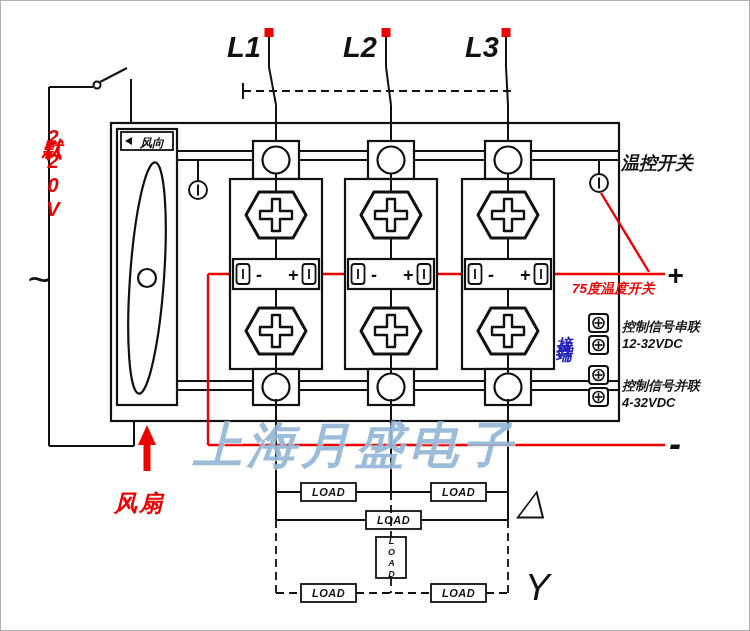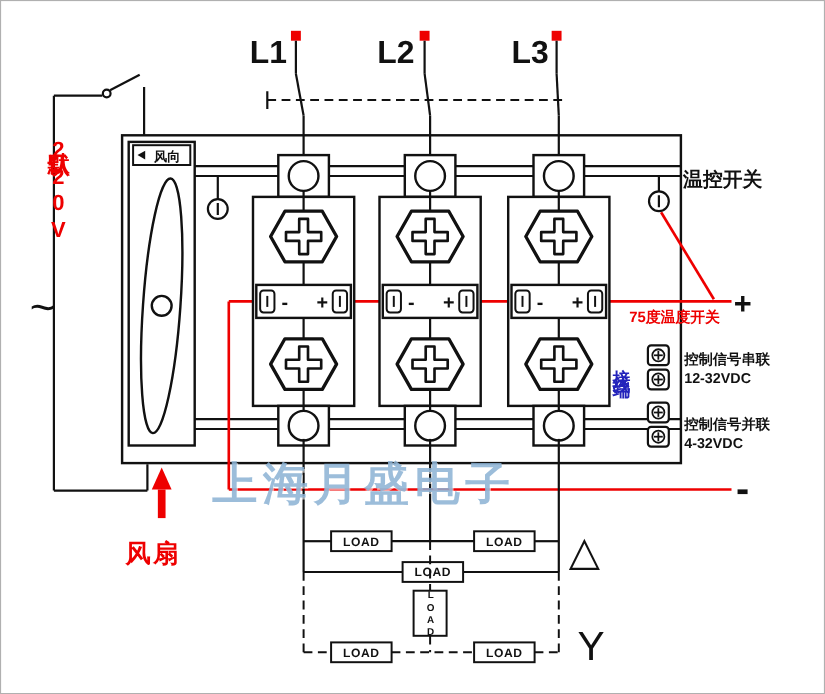--- a/index.html
+++ b/index.html
@@ -1,17 +1,17 @@
 <!DOCTYPE html>
 <html><head>
 <meta charset="utf-8">
 <style>
   html,body{margin:0;padding:0;background:#fff;}
   body{font-family:"Liberation Sans",sans-serif;}
-  .canvas{position:relative;width:750px;height:631px;background:#ffffff;border:1px solid #b0b0b0;box-sizing:border-box;overflow:hidden;}
+  .canvas{position:relative;width:750px;height:631px;background:#ffffff;border:1px solid #b0b0b0;box-sizing:border-box;overflow:hidden;font-style:italic;}
   svg{position:absolute;left:0;top:0;}
   svg text{font-family:"Liberation Sans",sans-serif;fill:#111;}
 
   .box{fill:#ffffff;stroke:#111;stroke-width:2.2;}
   .box-thin{fill:#ffffff;stroke:#111;stroke-width:1.8;}
   .wire{stroke:#111;stroke-width:2;fill:none;}
   .dash{stroke:#111;stroke-width:1.8;stroke-dasharray:8 5;fill:none;}
   .rwire{stroke:#ee0000;stroke-width:2.4;fill:none;}
   .rfill{fill:#ee0000;stroke:none;}
 
@@ -25,21 +25,21 @@
   .out-plus{font-size:28px;font-weight:700;}
   .out-minus{font-size:36px;font-weight:700;}
   .ac-sym{font-size:40px;font-weight:400;}
   .fan-red{fill:#ee0000;font-size:23px;font-weight:700;letter-spacing:2px;}
   .fx-txt{font-size:12px;font-weight:700;text-anchor:middle;}
 
   .vtext{position:absolute;writing-mode:vertical-rl;text-orientation:upright;line-height:1;}
   .v-voltage{left:42px;top:121px;color:#ee0000;font-size:20px;font-weight:700;letter-spacing:2px;}
   .v-block{left:555px;top:322px;color:#2323bb;font-size:16px;font-weight:700;letter-spacing:5px;}
   .v-load{left:375px;top:537px;width:30px;height:40px;font-size:9px;font-weight:600;letter-spacing:1px;color:#111;display:flex;align-items:center;justify-content:center;}
-  .watermark{position:absolute;left:192px;top:412px;font-size:41px;font-weight:700;letter-spacing:5px;color:rgba(139,177,212,0.85);text-shadow:1px 1px 0 rgba(255,255,255,0.55);white-space:nowrap;}
+  .watermark{position:absolute;left:192px;top:412px;font-size:49px;font-weight:700;letter-spacing:5px;color:rgba(139,177,212,0.85);text-shadow:1px 1px 0 rgba(255,255,255,0.55);white-space:nowrap;}
 </style>
 </head>
 <body>
 
 <div class="canvas">
 <svg width="750" height="631" viewBox="0 0 750 631">
   <defs>
     <g id="hexnut">
       <path d="M -17,-23 L 17,-23 L 30,0 L 17,23 L -17,23 L -30,0 Z" fill="#fff" stroke="#111" stroke-width="3" stroke-linejoin="round"></path>
       <path d="M -4,-16 L 4,-16 L 4,-4 L 16,-4 L 16,4 L 4,4 L 4,16 L -4,16 L -4,4 L -16,4 L -16,-4 L -4,-4 Z" fill="#fff" stroke="#111" stroke-width="2.4" stroke-linejoin="round"></path>

